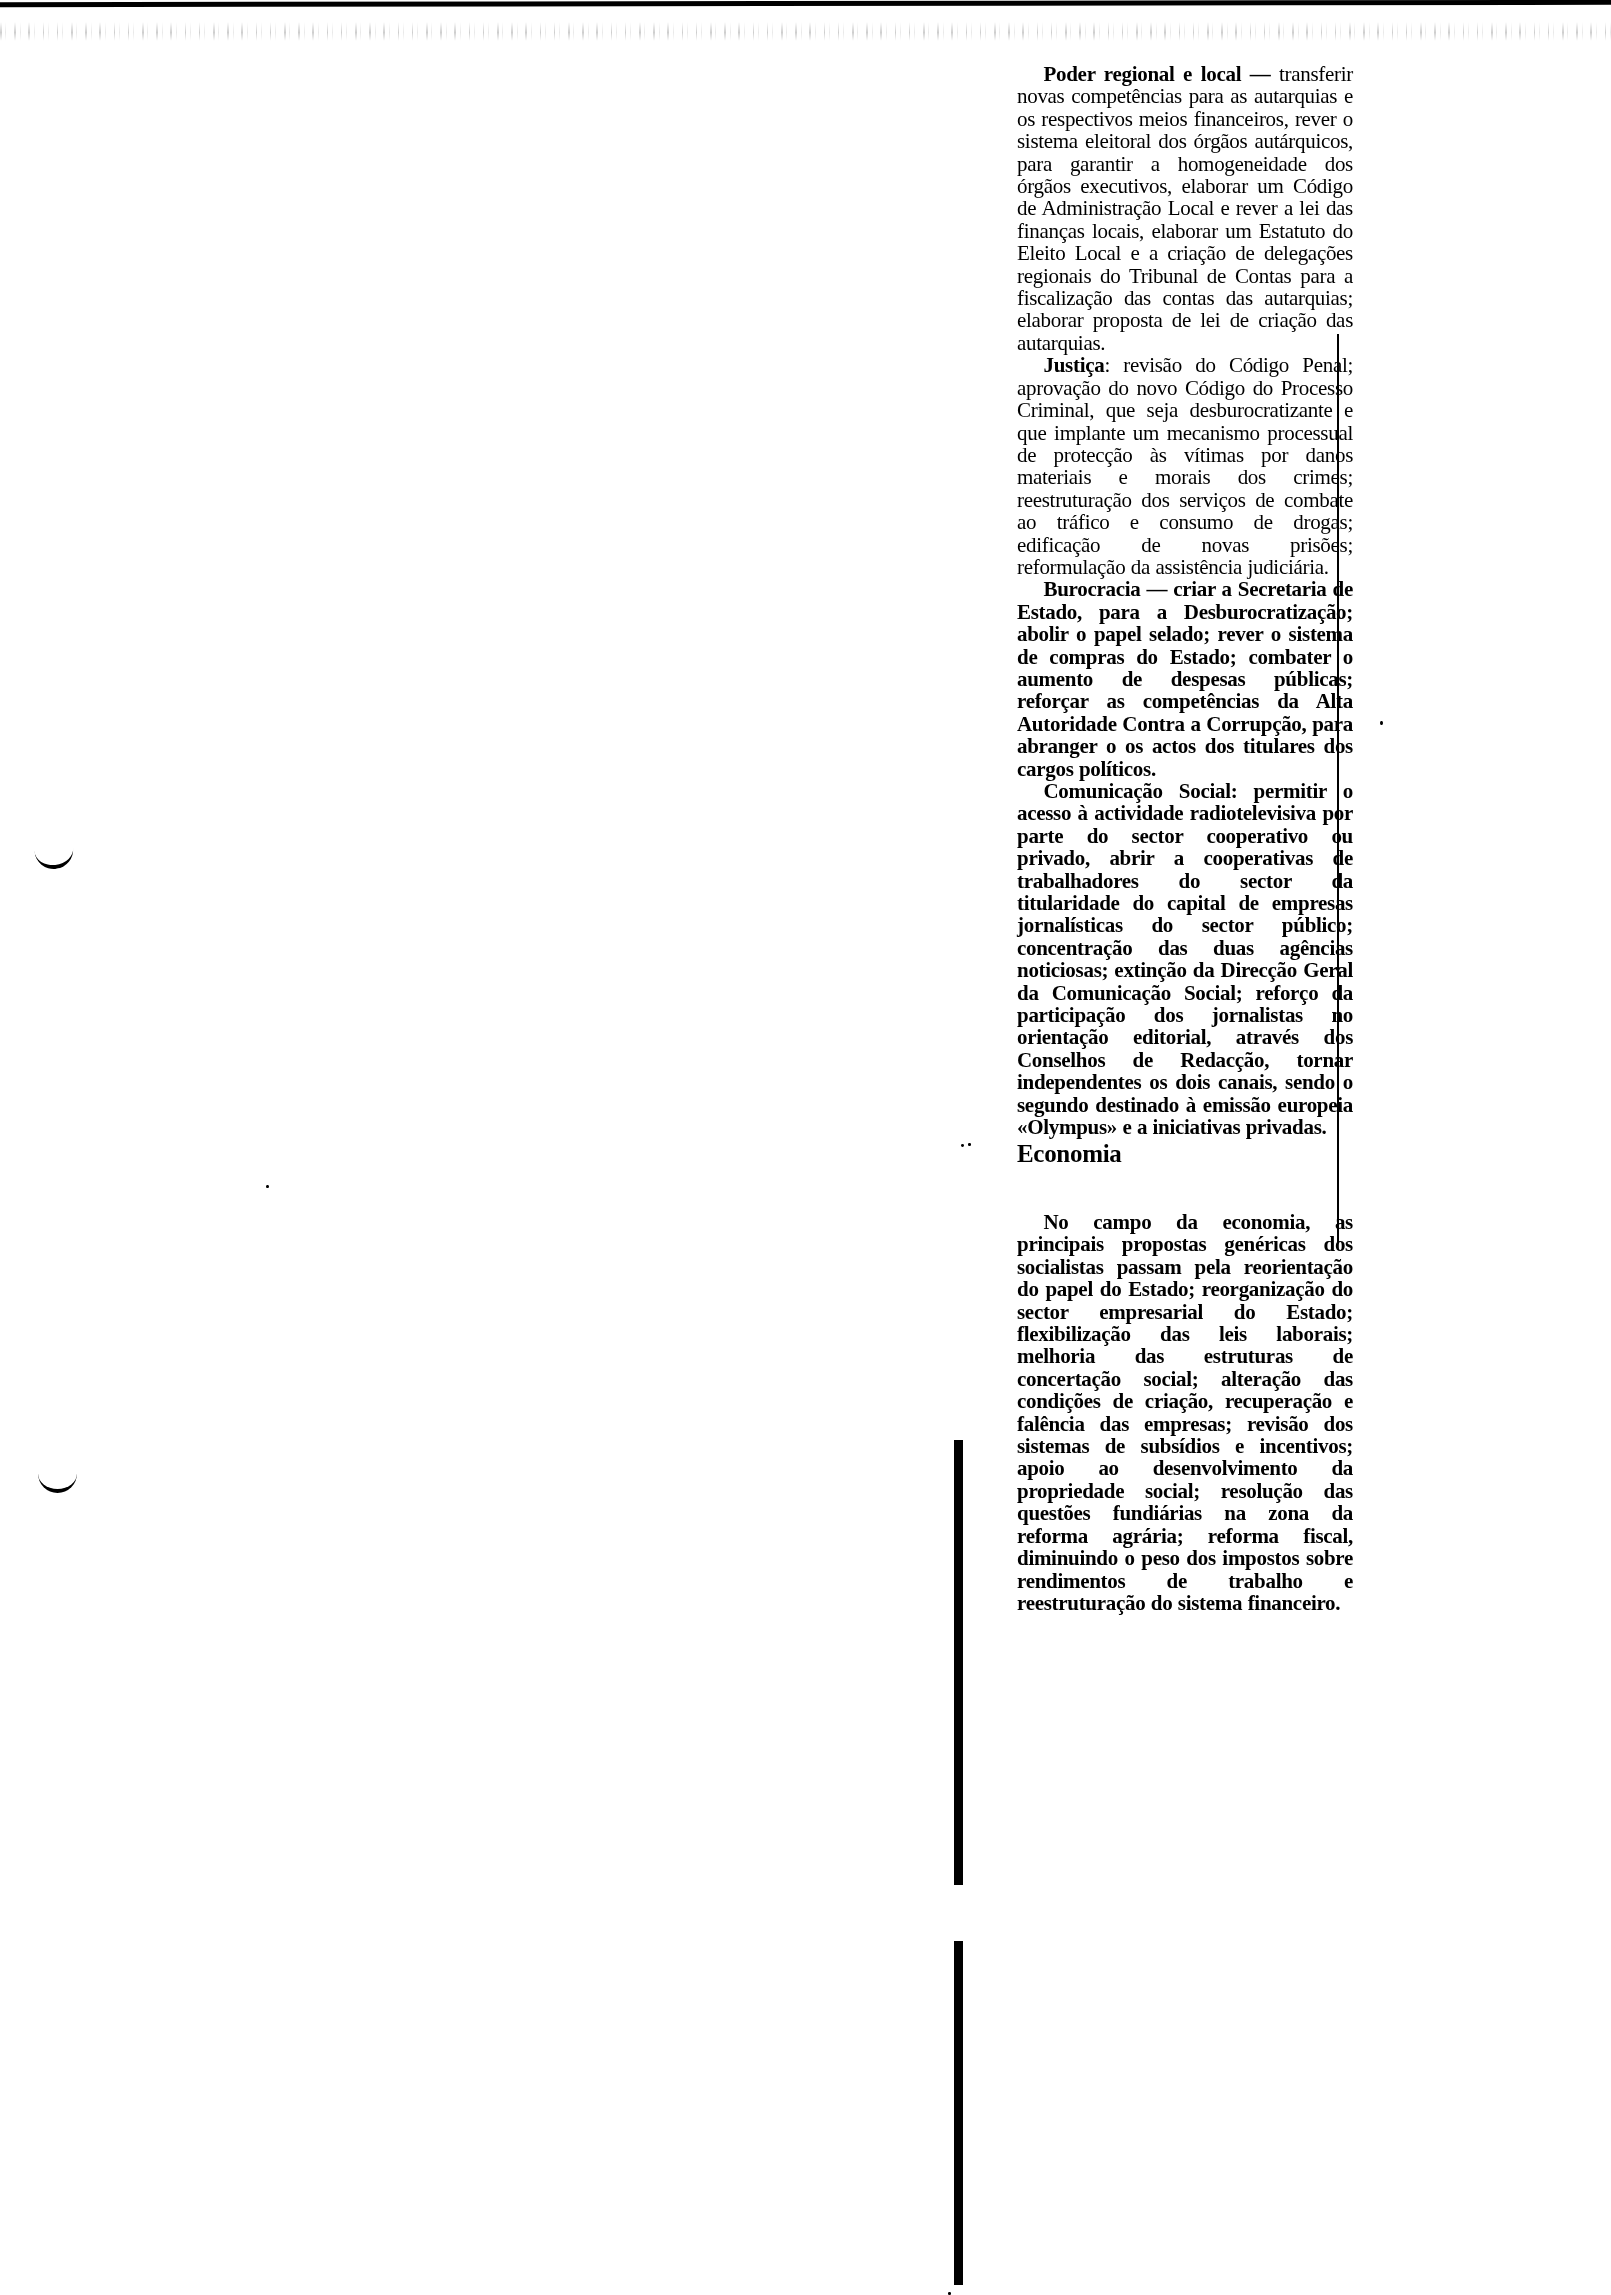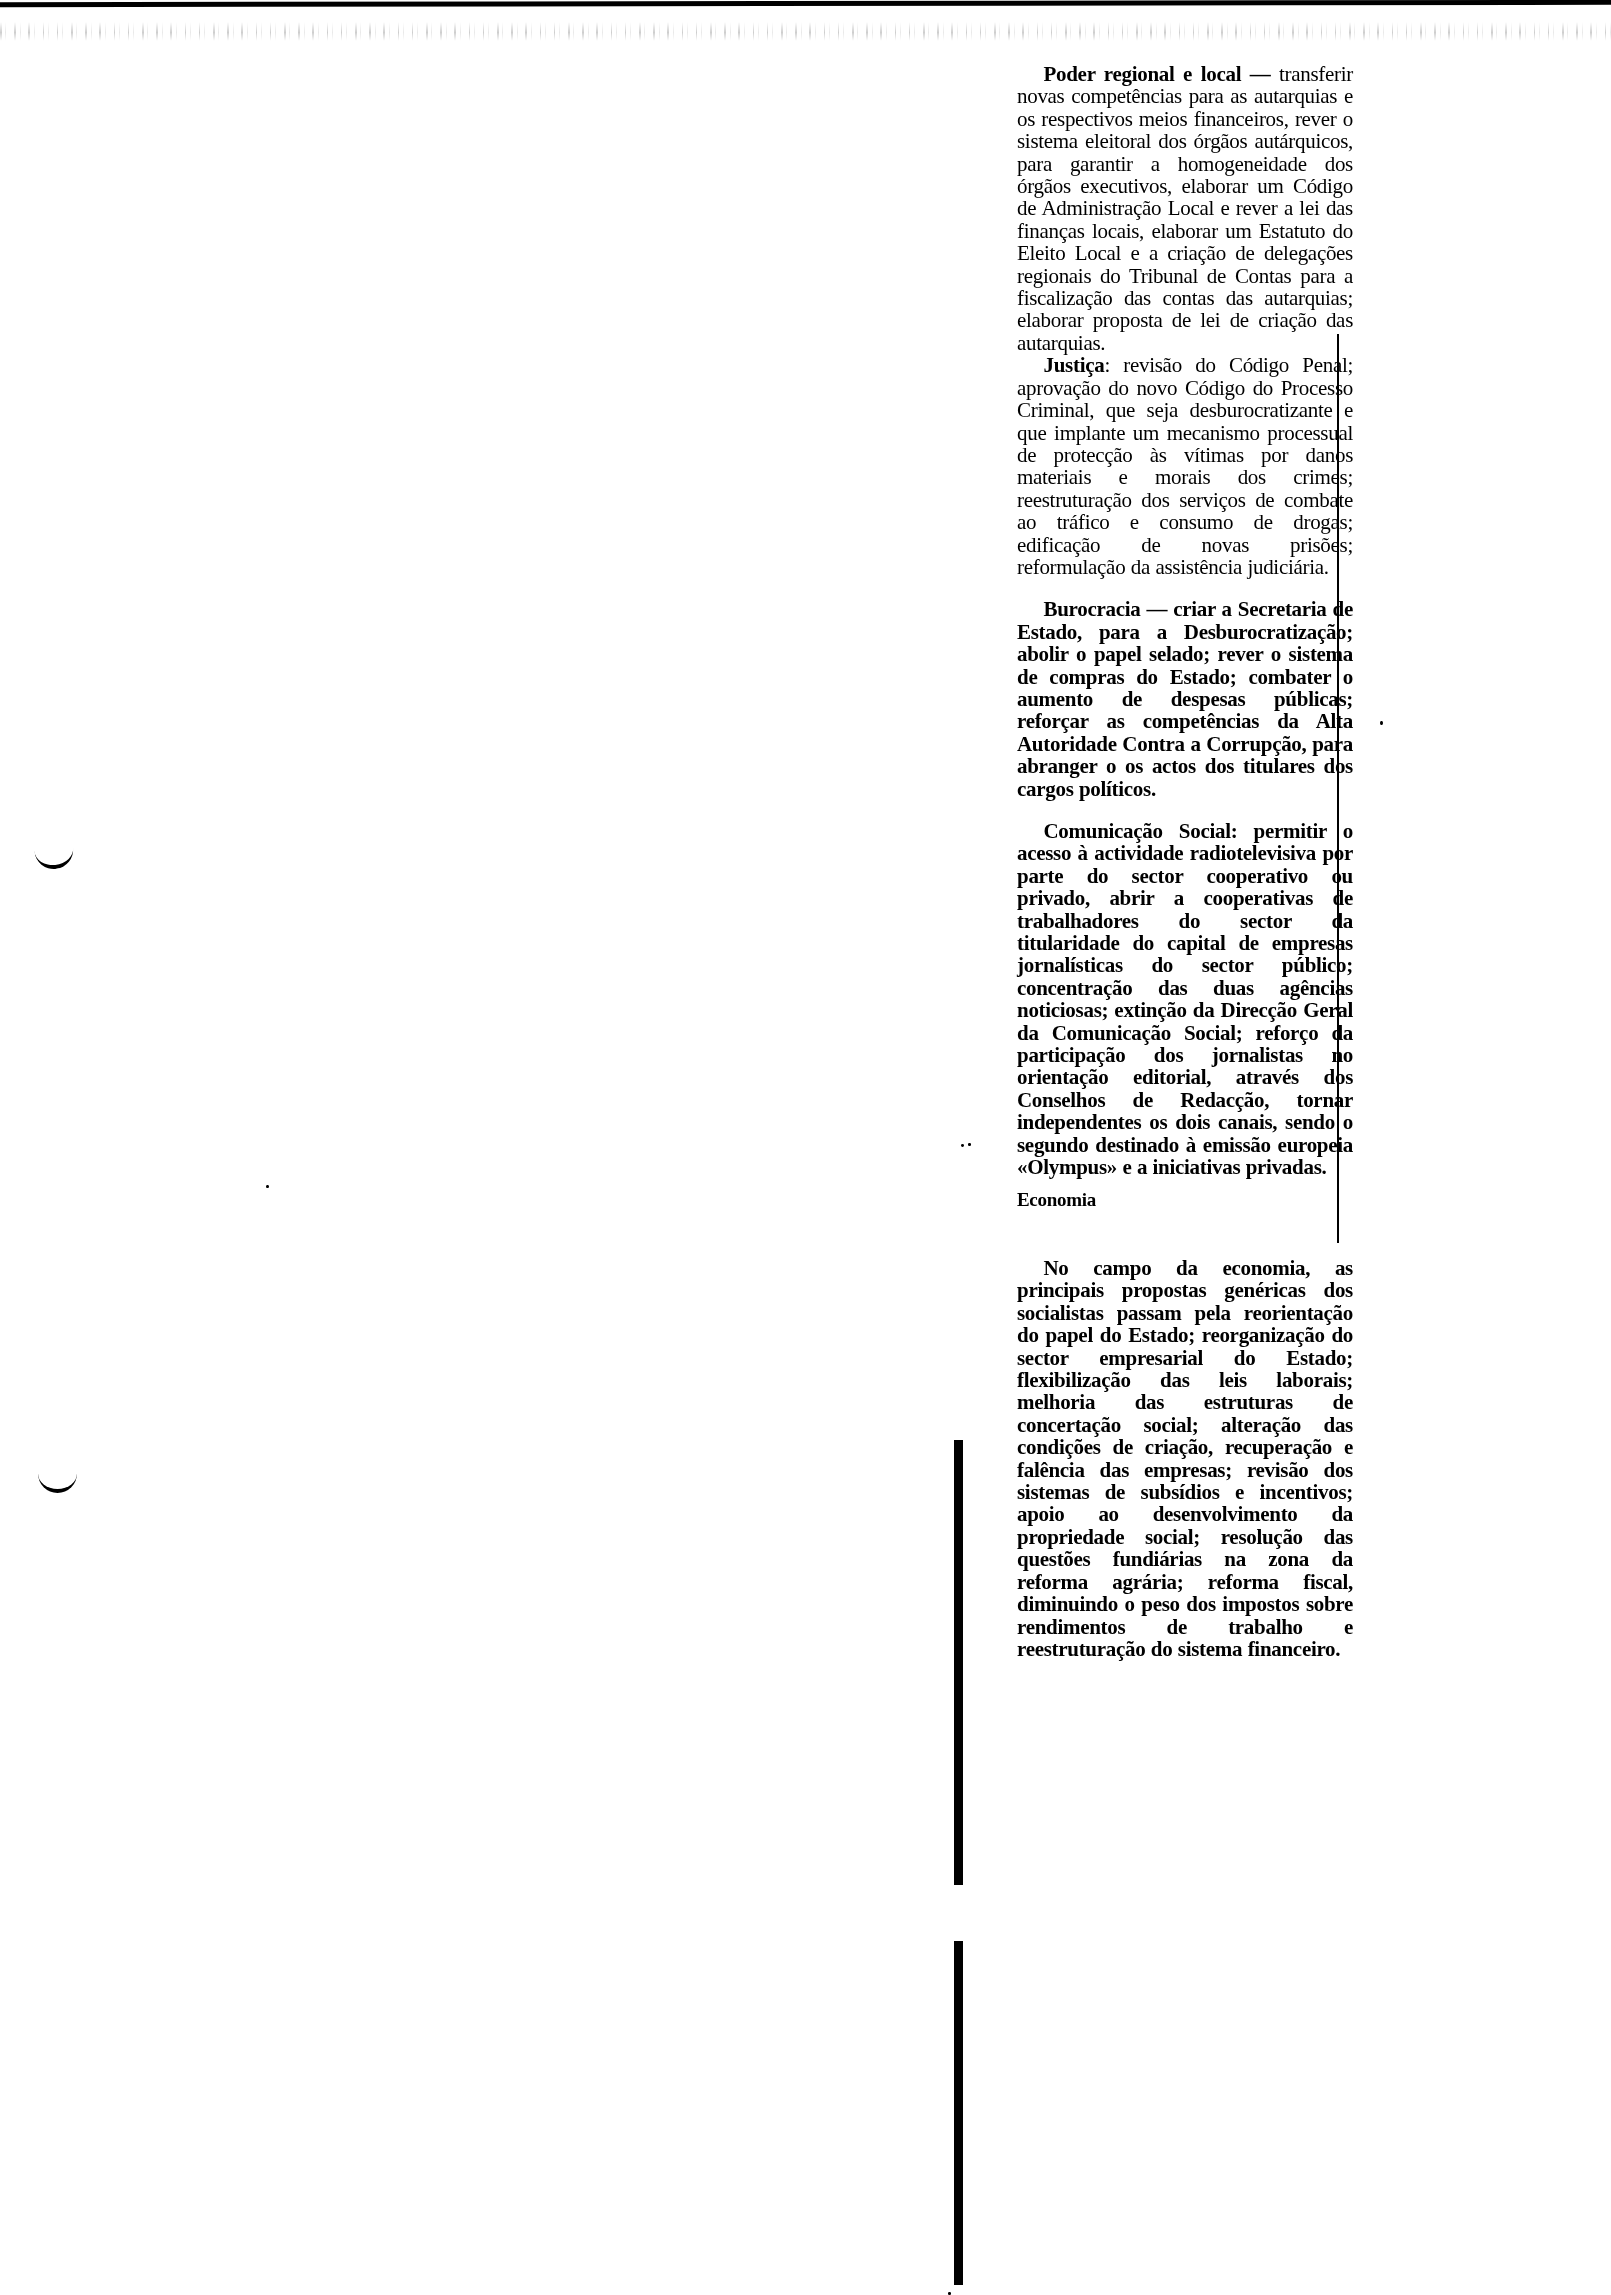--- a/index.html
+++ b/index.html
@@ -20,24 +20,24 @@
             mask-image: linear-gradient(180deg, transparent 0, #000 55%, transparent 100%);
   }
   .column {
     position: absolute; left: 1017px; top: 63px; width: 336px;
     font-size: 21px; line-height: 22.4px; text-align: justify;
     letter-spacing: -0.3px; word-spacing: 0.5px;
     font-weight: normal;
   }
   .para { margin: 0; text-indent: 26.5px; }
   .para b { font-weight: bold; }
-  .heavy { font-weight: bold; margin-top: 20px; }
+  .heavy { font-weight: bold; }
   .heading {
-    font-weight: bold; font-size: 19px; line-height: 29.5px;
-    margin: 6px 0 43px 0; text-indent: 0; font-family: Liberation Serif, serif;
+    font-weight: bold; font-size: 25px; line-height: 29.5px;
+    margin: 0 0 43px 0; text-indent: 0; font-family: Liberation Serif, serif;
   }
   .vrule {
     position: absolute; left: 1337px; top: 334px; width: 2px; height: 909px;
     background: #000;
   }
   .vbar {
     position: absolute; left: 954px; width: 8.8px; background: #000;
   }
   .vbar-a { top: 1440px; height: 445px; }
   .vbar-b { top: 1941px; height: 344px; }

